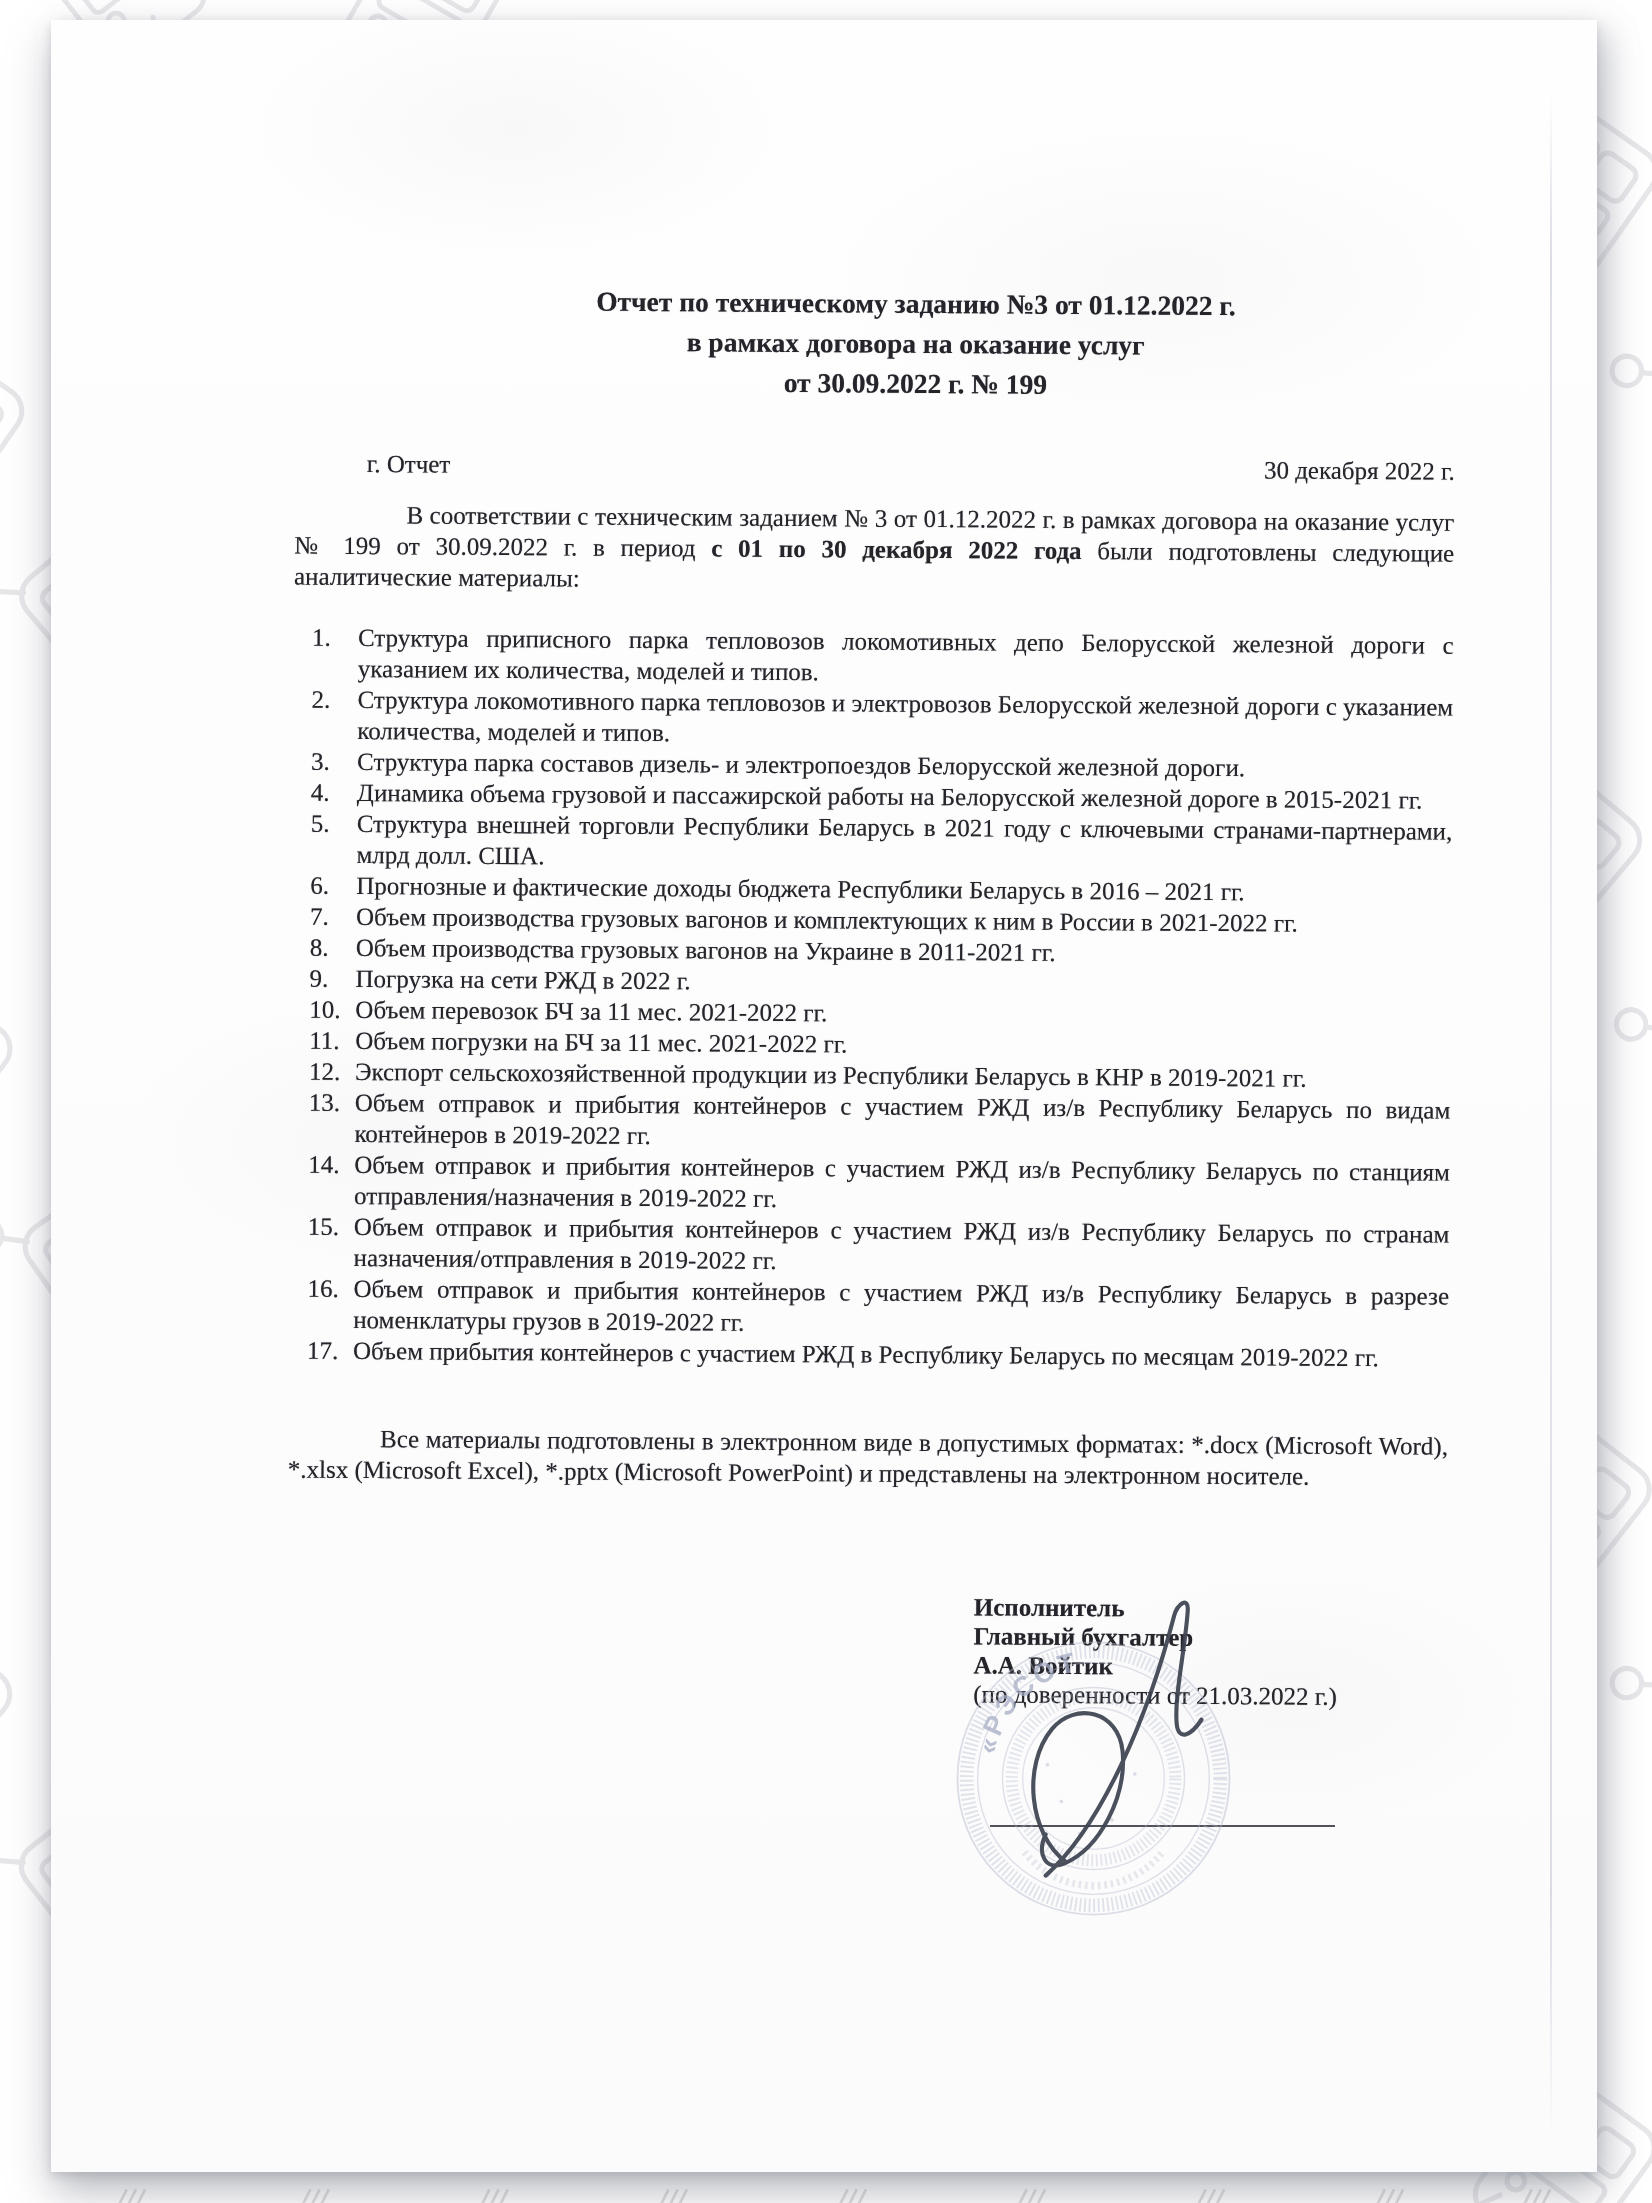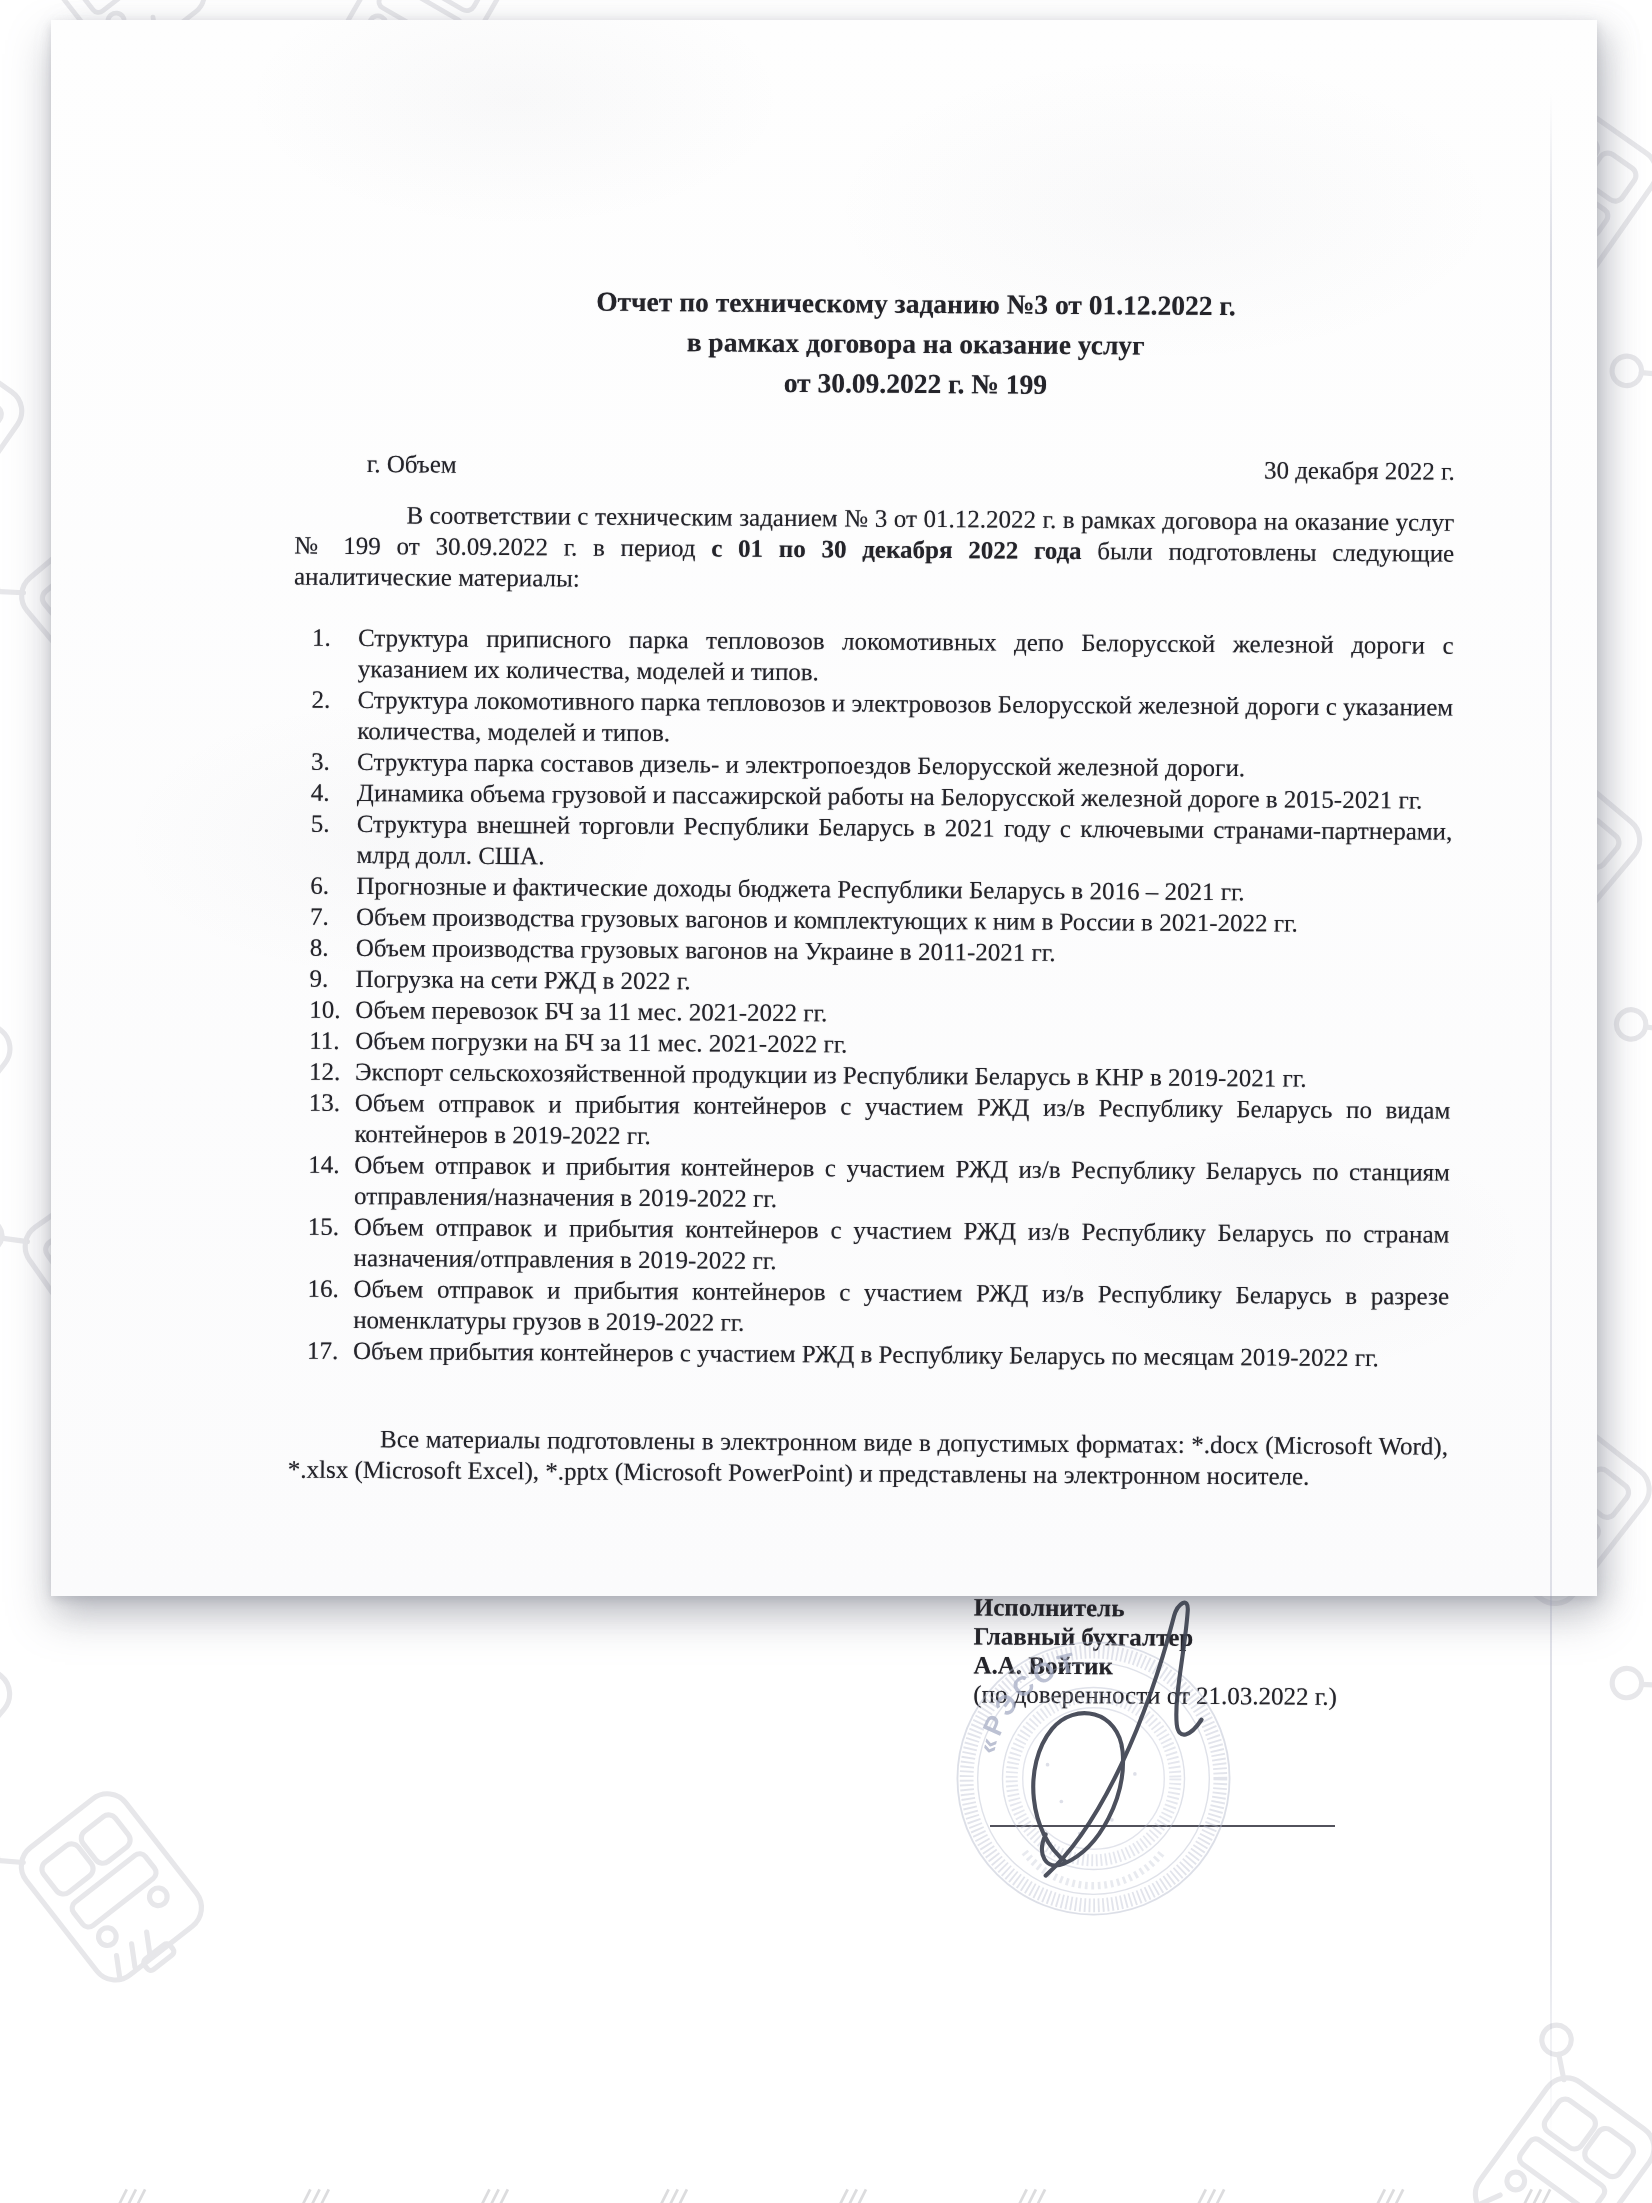--- a/index.html
+++ b/index.html
@@ -3,21 +3,21 @@
 <meta charset="utf-8">
 <style>
   html,body{margin:0;padding:0;}
   body{
     width:1653px;height:2204px;position:relative;overflow:hidden;
     background:#ffffff;
     font-family:"Liberation Serif","DejaVu Serif",serif;
   }
   .bg-pattern{position:absolute;left:0;top:0;width:1653px;height:2204px;z-index:0;}
   .page{
-    position:absolute;left:51px;top:20px;width:1546px;height:1576px;z-index:1;
+    position:absolute;left:51px;top:20px;width:1546px;height:2152px;z-index:1;
     background:
       radial-gradient(386px 184px at 30% 5%, rgba(120,122,138,.045), transparent 70%),
       radial-gradient(478px 220px at 72% 12%, rgba(120,122,138,.04), transparent 70%),
       radial-gradient(386px 202px at 22% 52%, rgba(120,122,138,.035), transparent 70%),
       radial-gradient(349px 184px at 80% 78%, rgba(120,122,138,.03), transparent 70%),
       linear-gradient(180deg,#fefefe,#fbfbfc);
     box-shadow: 0 20px 40px rgba(128,130,143,.45), 13px 9.2px 27.5px rgba(148,150,160,.28), 0 3.7px 9.2px rgba(140,142,152,.3);
   }
   .fold-line{
     position:absolute;left:1499px;top:73px;width:1.8px;height:2048px;z-index:2;
@@ -103,21 +103,21 @@
   <div class="fold-line"></div>
 
   <div class="content">
     <div class="title">
       <div>Отчет по техническому заданию №3 от 01.12.2022 г.</div>
       <div>в рамках договора на оказание услуг</div>
       <div>от 30.09.2022 г. № 199</div>
     </div>
 
     <div class="place-date">
-      <span class="city">г. Объем</span>
+      <span class="city">г. Отчет</span>
       <span class="date">30 декабря 2022 г.</span>
     </div>
 
     <p class="intro" id="intro"><span>В соответствии с техническим заданием № 3 от 01.12.2022 г. в рамках договора на оказание услуг № 199 от 30.09.2022 г. в период </span><b>с 01 по 30 декабря 2022 года</b><span> были подготовлены следующие аналитические материалы:</span></p>
 
     <ol class="list" id="list">
         <li>Структура приписного парка тепловозов локомотивных депо Белорусской железной дороги с указанием их количества, моделей и типов.</li>
         <li>Структура локомотивного парка тепловозов и электровозов Белорусской железной дороги с указанием количества, моделей и типов.</li>
         <li>Структура парка составов дизель- и электропоездов Белорусской железной дороги.</li>
         <li>Динамика объема грузовой и пассажирской работы на Белорусской железной дороге в 2015-2021 гг.</li>

